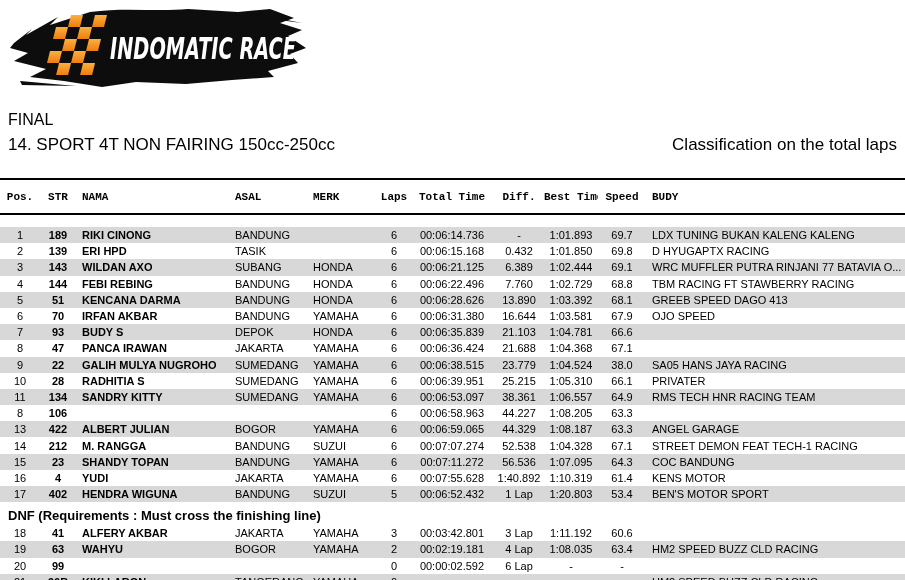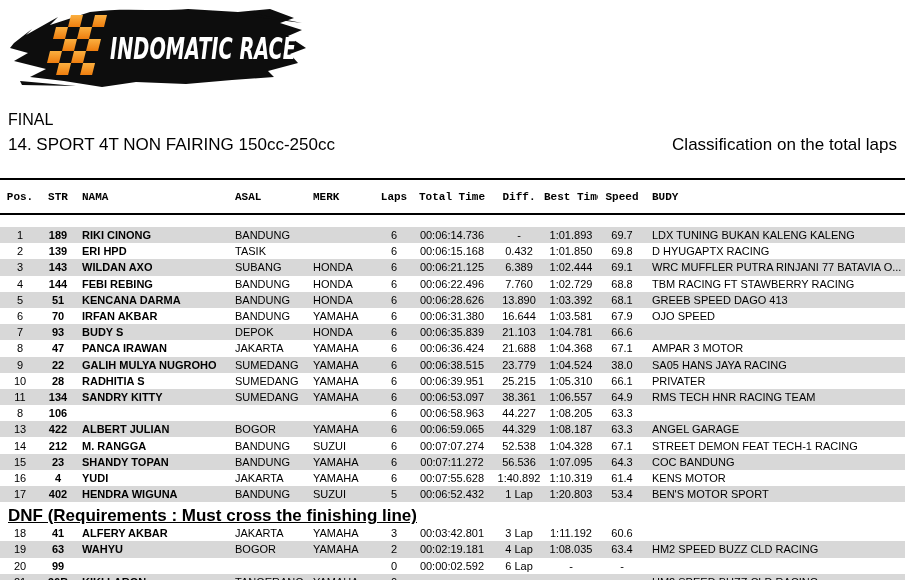--- a/index.html
+++ b/index.html
@@ -28,22 +28,22 @@
   .pad6{padding-left:6px;}
   .pad5{padding-left:5px;}
   .pad3{padding-left:3px;}
 
   .tbody{margin-top:12px;}
   .tr{height:16.2px;font-size:11px;}
   .tr.stripe{background:#d8d8d8;}
   .td.b{font-weight:bold;}
 
   .dnf-header{
-    margin:7px 4px 2px 8px;font-size:17px;font-weight:bold;
-    text-decoration:underline;height:14px;line-height:14px;
+    margin:7px 4px 2px 8px;font-size:13px;font-weight:bold;
+    height:14px;line-height:14px;
   }
 </style>
 </head>
 <body>
 
 <div class="logo-wrap">
   <svg width="310" height="90" viewBox="0 0 310 90">
     <defs>
       <linearGradient id="og" x1="0" y1="0" x2="0" y2="1">
         <stop offset="0" stop-color="#fbb040"></stop>
@@ -203,21 +203,20 @@
     <div class="td c-center">8</div>
     <div class="td c-center b">47</div>
     <div class="td c-left pad6 b">PANCA IRAWAN</div>
     <div class="td c-left pad5">JAKARTA</div>
     <div class="td c-left pad3">YAMAHA</div>
     <div class="td c-center">6</div>
     <div class="td c-center">00:06:36.424</div>
     <div class="td c-center">21.688</div>
     <div class="td c-center">1:04.368</div>
     <div class="td c-center">67.1</div>
-    <div class="td c-left pad6">AMPAR 3 MOTOR</div>
   </div>
 
   <div class="grid tr stripe">
     <div class="td c-center">9</div>
     <div class="td c-center b">22</div>
     <div class="td c-left pad6 b">GALIH MULYA NUGROHO</div>
     <div class="td c-left pad5">SUMEDANG</div>
     <div class="td c-left pad3">YAMAHA</div>
     <div class="td c-center">6</div>
     <div class="td c-center">00:06:38.515</div>

